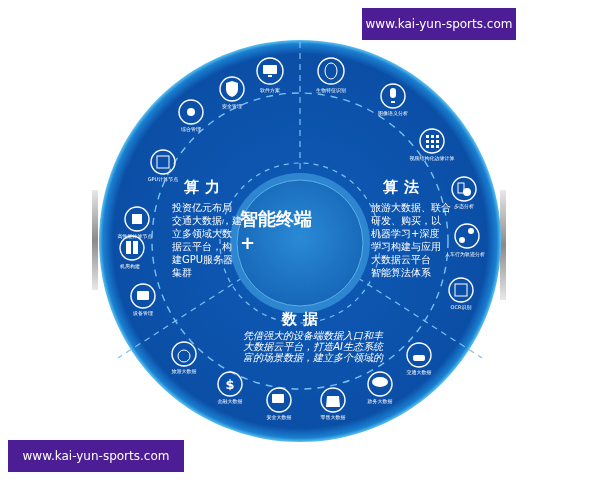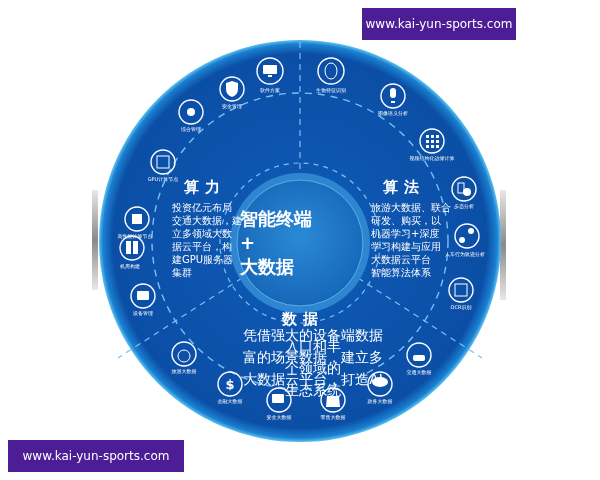--- a/index.html
+++ b/index.html
@@ -105,21 +105,20 @@
     <rect x="272" y="394" width="12" height="9" rx="1"></rect>
     <path d="M327 396 L339 396 L340 407 L326 407 Z"></path>
     <ellipse cx="380" cy="382" rx="8" ry="5"></ellipse>
     <rect x="413" y="355" width="12" height="6" rx="2"></rect>
   </g>
 </svg>
 
 <div class="center-text">
   <div>智能终端</div>
   <div>+</div>
-  <div>大数据</div>
 </div>
 
 <div class="heading" style="left:184px; top:178px;">算力</div>
 <div class="para" style="left:172px; top:201px; width:70px;">
   <div>投资亿元布局</div>
   <div>交通大数据，建</div>
   <div>立多领域大数</div>
   <div>据云平台，构</div>
   <div>建GPU服务器</div>
   <div>集群</div>
@@ -129,24 +128,24 @@
 <div class="para" style="left:371px; top:201px; width:80px;">
   <div>旅游大数据、联合</div>
   <div>研发、购买，以</div>
   <div>机器学习+深度</div>
   <div>学习构建与应用</div>
   <div>大数据云平台</div>
   <div>智能算法体系</div>
 </div>
 
 <div class="heading" style="left:282px; top:310px;font-family:Liberation Mono, monospace;">数据</div>
-<div class="para" style="left:243px; top:330px; width:140px; font-size:14px; line-height:11px; text-align:center;">
+<div class="para" style="left:243px; top:330px; width:140px; font-size:10px; line-height:11px; text-align:right;font-style:italic;">
   <div>凭借强大的设备端数据入口和丰</div>
+  <div>大数据云平台，打造AI生态系统</div>
   <div>富的场景数据，建立多个领域的</div>
-  <div>大数据云平台，打造AI生态系统</div>
 </div>
 
 <div class="label" style="left:270px; top:87px;">软件方案</div>
 <div class="label" style="left:232px; top:103px;">安全管理</div>
 <div class="label" style="left:191px; top:126px;">综合管理</div>
 <div class="label" style="left:163px; top:176px;">GPU计算节点</div>
 <div class="label" style="left:135px; top:233px;">高性能计算节点</div>
 <div class="label" style="left:130px; top:263px;">机房构建</div>
 <div class="label" style="left:143px; top:310px;">设备管理</div>
 

